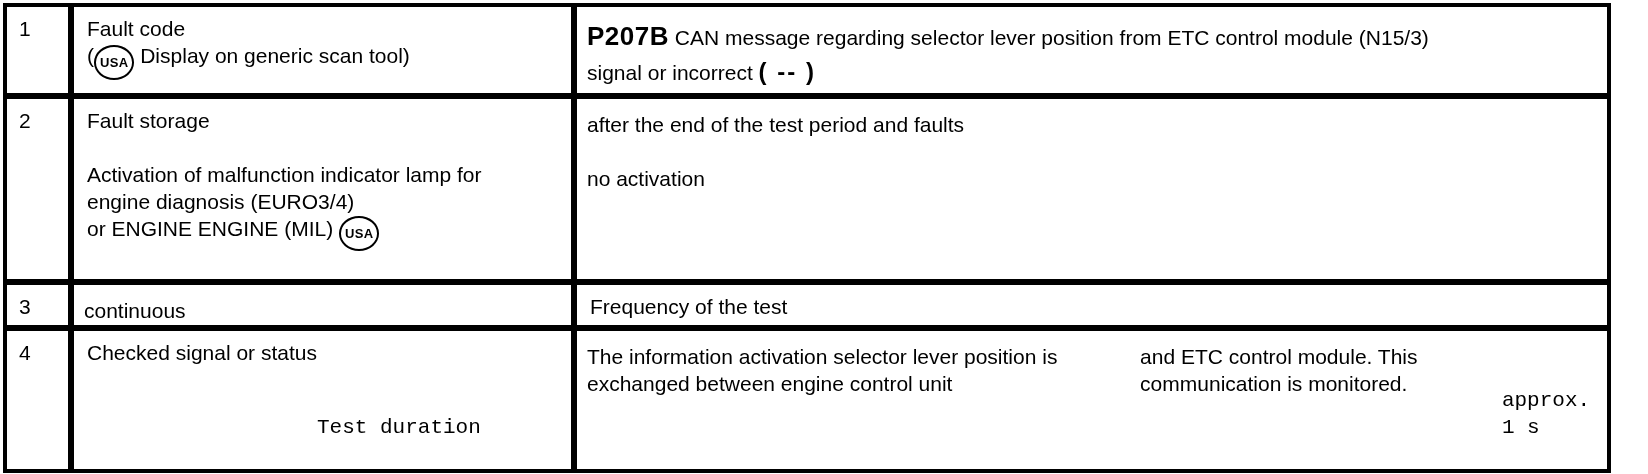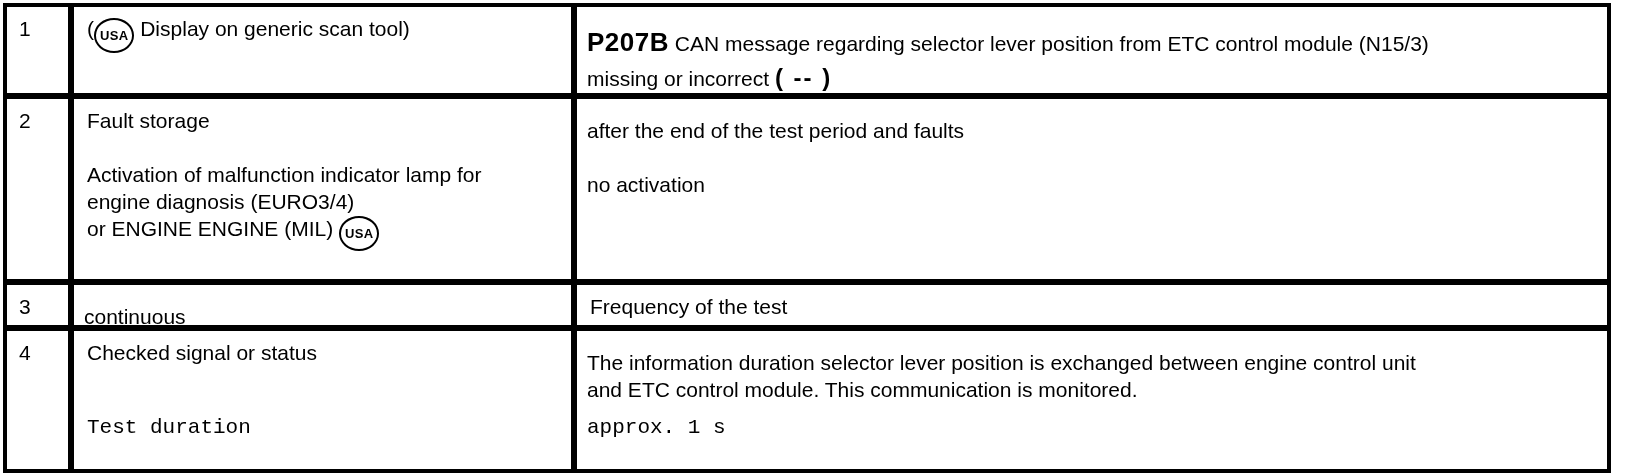--- a/index.html
+++ b/index.html
@@ -33,25 +33,25 @@
     line-height: 27px;
     overflow: hidden;
   }
   .cell.num {
     padding: 8px 4px 0 12px;
   }
   .cell.label {
     padding: 8px 6px 0 13px;
   }
   .cell.value {
-    padding: 18px 14px 0 10px;
+    padding: 12px 14px 0 10px;
   }
   .cell.flexcol {
     display: flex;
-    flex-direction: column;
+    flex-direction: row;
     padding-bottom: 28px;
   }
   .push-bottom {
     margin-top: auto;
     font-family: Liberation Mono, monospace;
   }
   .blank-line {
     height: 27px;
   }
   .fault-code {
@@ -89,29 +89,30 @@
 </head>
 <body>
 
 <div class="page">
   <div class="fault-table">
 
     <div class="cell num">
       <span>1</span>
     </div>
     <div class="cell label">
+      <div>Fault code</div>
       <div>
         <span>(</span><span class="usa-badge">USA</span>
         <span>Display on generic scan tool)</span>
       </div>
     </div>
     <div class="cell value r1-value">
       <span class="fault-code">P207B</span>
       <span>CAN message regarding selector lever position from ETC control module (N15/3)</span><br>
-      <span>missing or incorrect</span>
+      <span>signal or incorrect</span>
       <span class="placeholder">( -- )</span>
     </div>
 
     <div class="cell num">
       <span>2</span>
     </div>
     <div class="cell label">
       <div>Fault storage</div>
       <div class="blank-line"></div>
       <div>Activation of malfunction indicator lamp for</div>
@@ -138,19 +139,19 @@
     </div>
 
     <div class="cell num">
       <span>4</span>
     </div>
     <div class="cell label flexcol">
       <div>Checked signal or status</div>
       <div class="push-bottom">Test duration</div>
     </div>
     <div class="cell value flexcol">
-      <div>The information duration selector lever position is exchanged between engine control unit</div>
+      <div>The information activation selector lever position is exchanged between engine control unit</div>
       <div>and ETC control module. This communication is monitored.</div>
       <div class="push-bottom">approx. 1 s</div>
     </div>
 
   </div>
 </div>
 
 </body></html>

